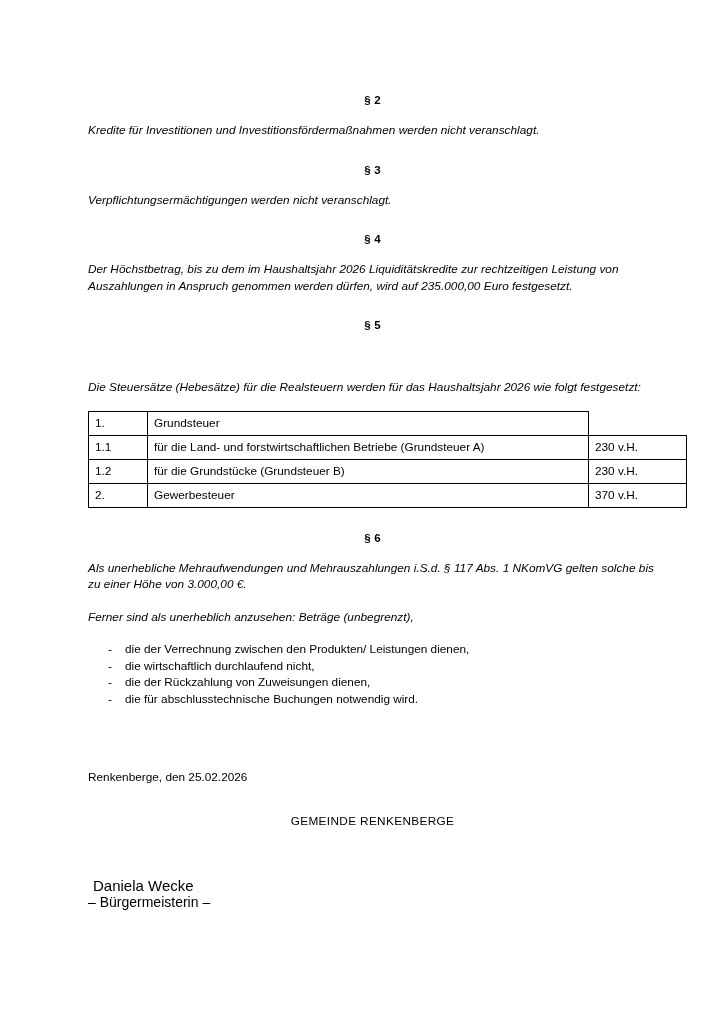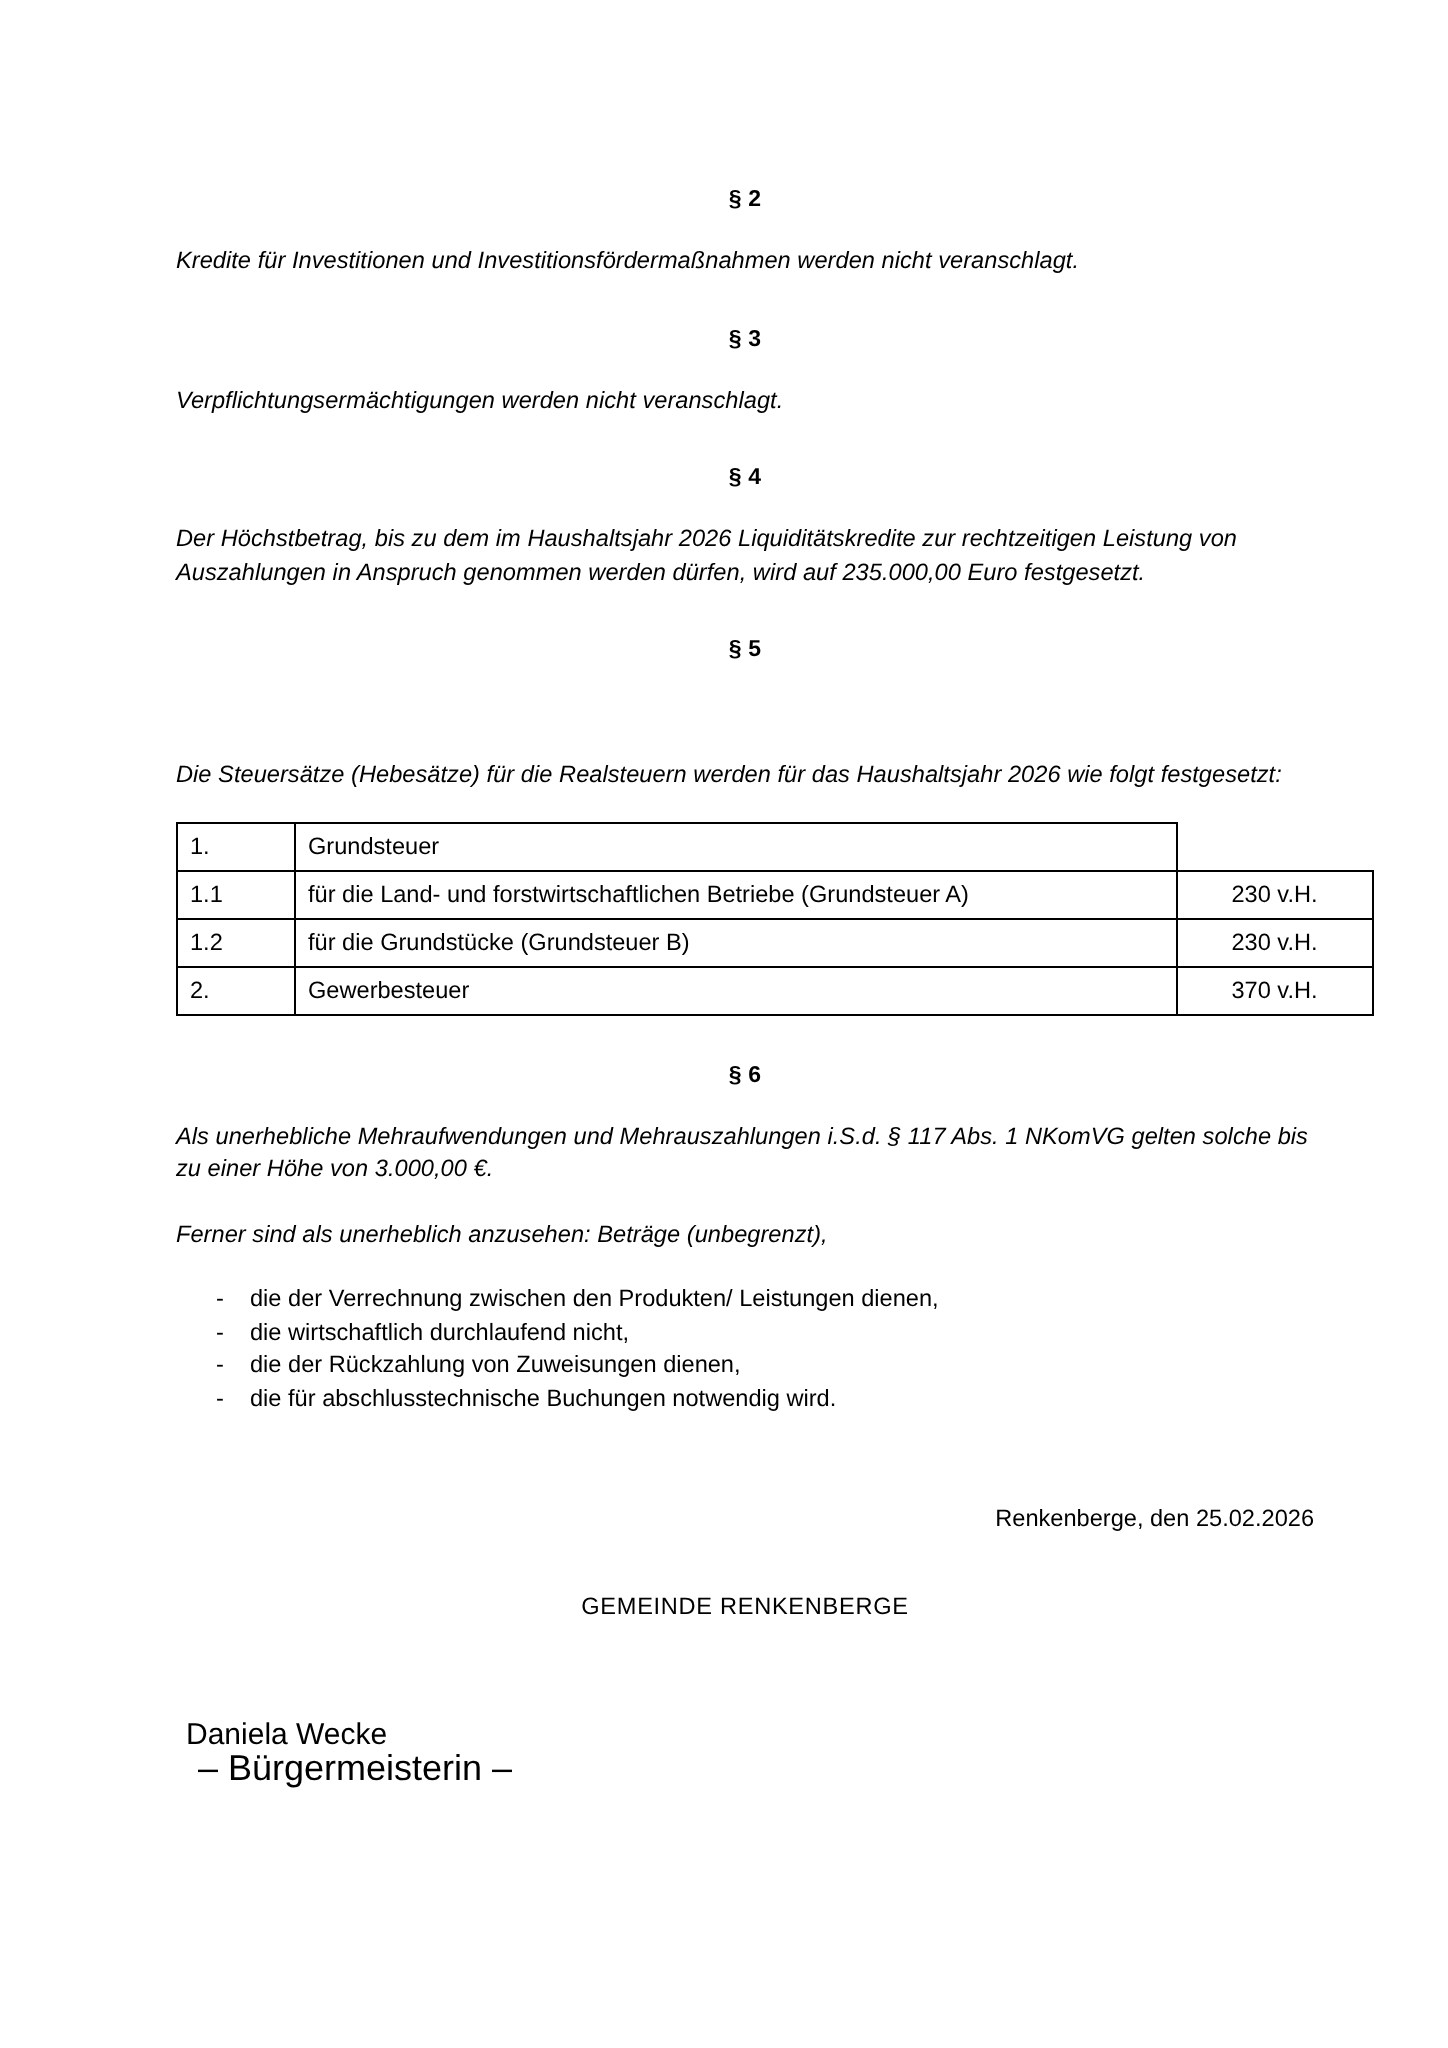--- a/index.html
+++ b/index.html
@@ -66,21 +66,21 @@
   table.tax-table td {
     border: 1px solid #000000;
     height: 20px;
     padding: 1px 6px 2px 6px;
     vertical-align: middle;
     line-height: 14px;
     white-space: nowrap;
   }
   td.col-num   { width: 46px; }
   td.col-desc  { width: 428px; }
-  td.col-value { width: 85px; text-align: center; padding-right: 7px; }
+  td.col-value { width: 85px; text-align: left; padding-right: 7px; }
   td.col-value.no-border {
     border: none;
     background: transparent;
   }
 
   
   .dash-list {
     margin-top: 16px;
     font-size: 11.8px;
     line-height: 16.5px;
@@ -91,42 +91,40 @@
   }
   .dash-mark {
     width: 17px;
     flex: 0 0 17px;
     margin-left: 20px;
   }
   .dash-text { flex: 1 1 auto; }
 
   
   .date-line {
-    margin-top: 44px;
-    text-align: right;
+    margin-top: 62px;
     font-size: 11.8px;
     line-height: 16.5px;
   }
   .authority {
     margin-top: 27px;
     text-align: center;
     font-size: 11.8px;
     line-height: 16.5px;
     letter-spacing: 0.35px;
   }
   .signer-name {
     margin-top: 48px;
     margin-left: 5px;
     font-size: 15px;
     line-height: 17px;
   }
   .signer-role {
-    font-size: 18px;
+    font-size: 14px;
     line-height: 17px;
-    margin-left: 11px;
   }
 </style>
 </head>
 <body>
 
 <div class="page">
   <div class="content">
 
     <div class="section-heading mt-h-2">§ 2</div>
     <div class="para mt-p">Kredite für Investitionen und Investitionsfördermaßnahmen werden nicht veranschlagt.</div>

